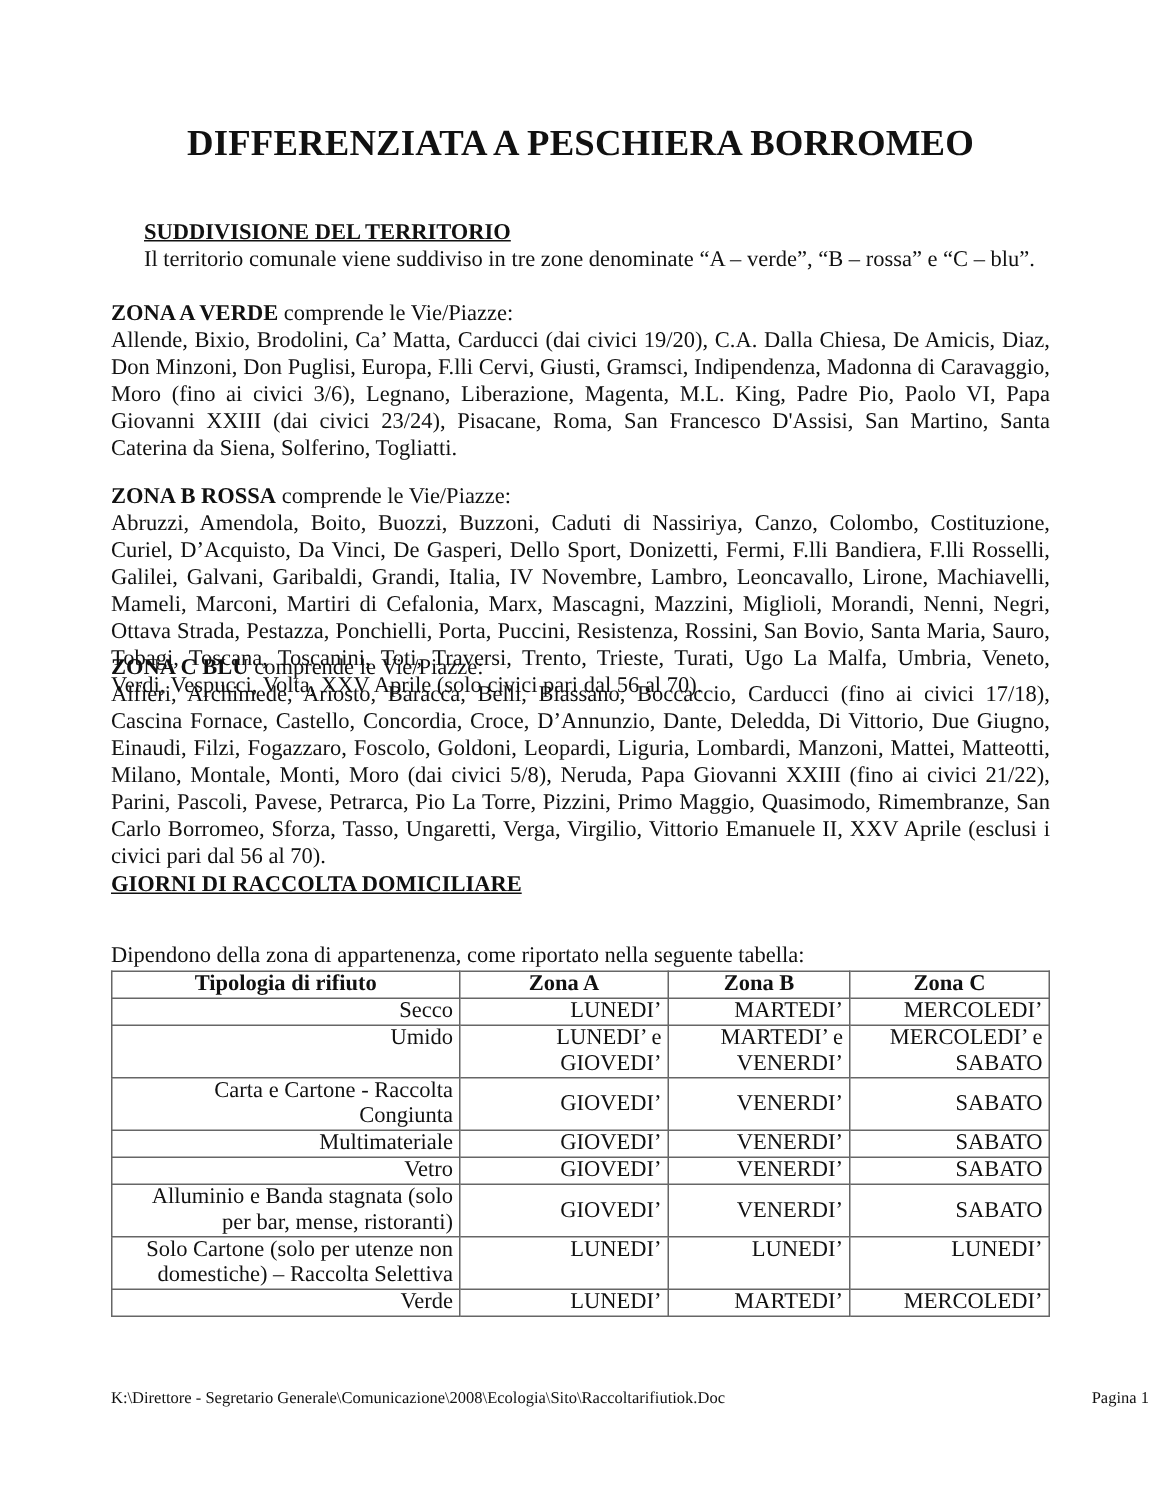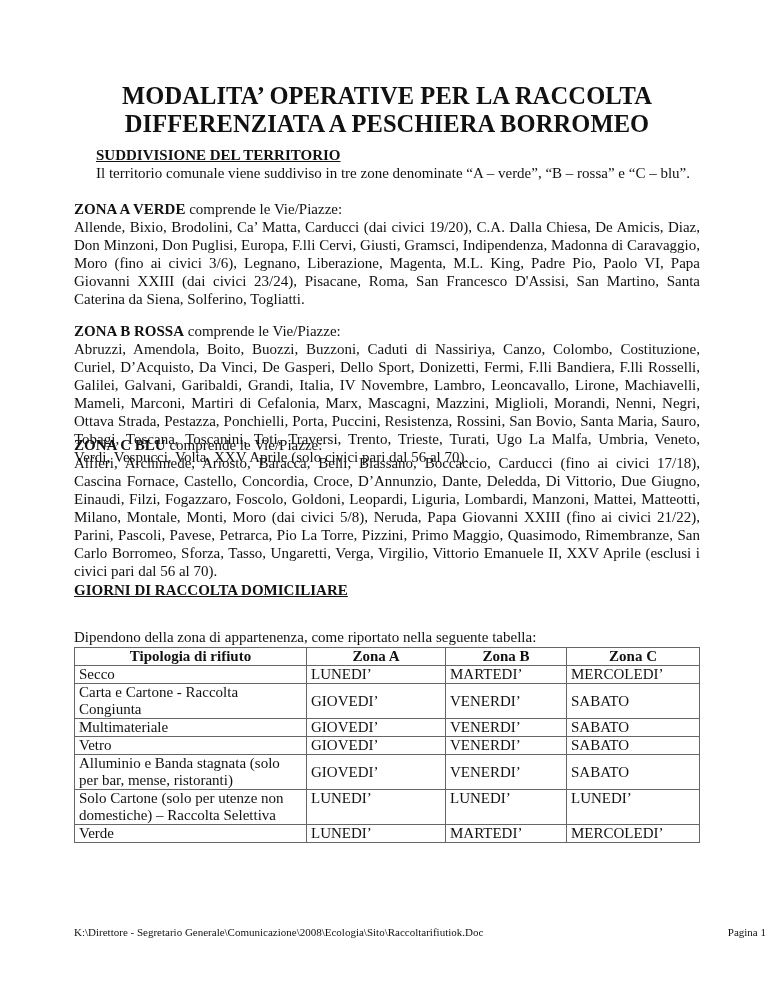--- a/index.html
+++ b/index.html
@@ -7,33 +7,32 @@
          font-family:"Liberation Serif", serif; color:#111; }
   .page { position:absolute; left:74px; top:0; width:626px; }
   .title { position:absolute; left:0; top:82px; width:626px; text-align:center;
            font-weight:bold; font-size:24.5px; line-height:28px; letter-spacing:0.1px; }
   .h { font-weight:bold; text-decoration:underline; font-size:15px; line-height:18px; }
   .p { font-size:15px; line-height:18px; text-align:justify; }
   .block { position:absolute; left:0; width:626px; }
   .b { font-weight:bold; }
   table { position:absolute; left:0; top:647px; width:626px; border-collapse:collapse;
           font-size:15px; line-height:17px; }
-  td, th { border:1px solid #666; padding:0 4px; vertical-align:top; text-align:left; }
+  td, th { border:1px solid #666; padding:0 4px; vertical-align:top; text-align:right; }
   th { text-align:center; font-weight:bold; padding:0 4px; }
   td.mid { vertical-align:middle; }
   col.c1 { width:232px; } col.c2 { width:139px; } col.c3 { width:121px; } col.c4 { width:133px; }
   .footer { position:absolute; left:74px; top:923px; width:694px; font-size:11px; line-height:18px; }
   .footer .page-num { position:absolute; right:2px; top:0; }
 </style>
 </head>
 <body>
 
 <div class="page">
   <div class="title">
-    <div>MODALITA’ OPERATIVE PER LA RACCOLTA</div>
     <div>DIFFERENZIATA A PESCHIERA BORROMEO</div>
   </div>
 
   <div class="block" style="top:146px;margin-left:22px;">
     <div class="h">SUDDIVISIONE DEL TERRITORIO</div>
     <div class="p">Il territorio comunale viene suddiviso in tre zone denominate “A – verde”, “B – rossa” e “C – blu”.</div>
   </div>
 
   <div class="block" style="top:200px;">
     <div class="p"><span class="b">ZONA A VERDE</span><span> comprende le Vie/Piazze:</span></div>
@@ -73,20 +72,26 @@
       </tr>
     </thead>
     <tbody id="tbody">
         <tr>
           <td>Secco</td>
           <td>LUNEDI’</td>
           <td>MARTEDI’</td>
           <td>MERCOLEDI’</td>
         </tr>
         <tr>
+          <td>Umido</td>
+          <td>LUNEDI’ e GIOVEDI’</td>
+          <td>MARTEDI’ e VENERDI’</td>
+          <td>MERCOLEDI’ e SABATO</td>
+        </tr>
+        <tr>
           <td>Carta e Cartone - Raccolta Congiunta</td>
           <td class="mid">GIOVEDI’</td>
           <td class="mid">VENERDI’</td>
           <td class="mid">SABATO</td>
         </tr>
         <tr>
           <td>Multimateriale</td>
           <td>GIOVEDI’</td>
           <td>VENERDI’</td>
           <td>SABATO</td>

